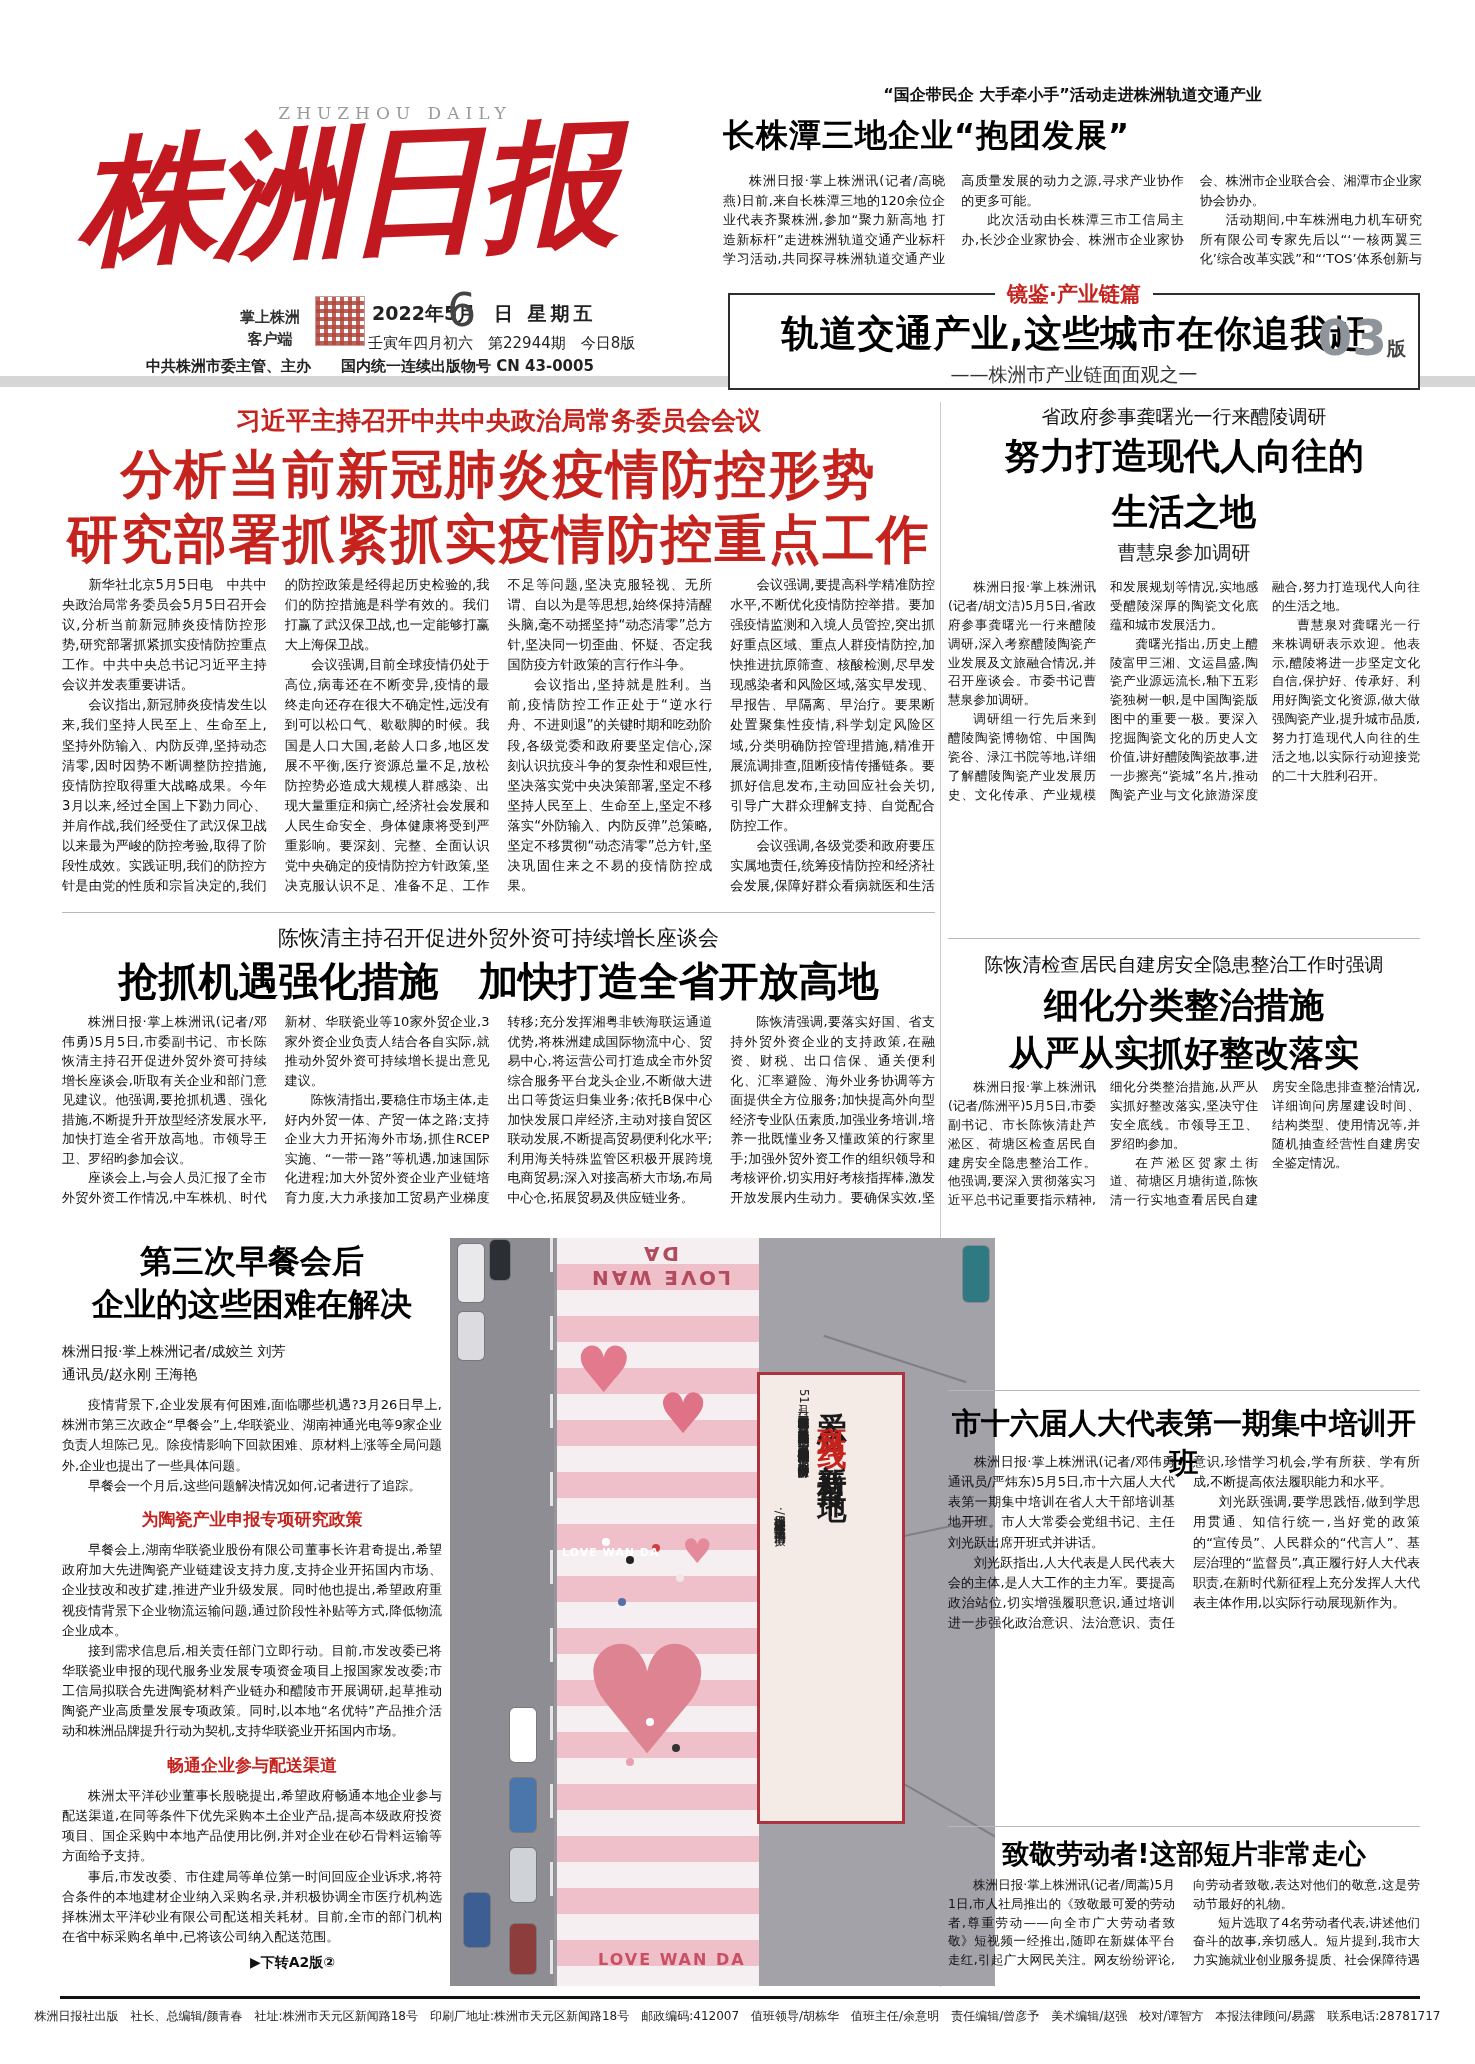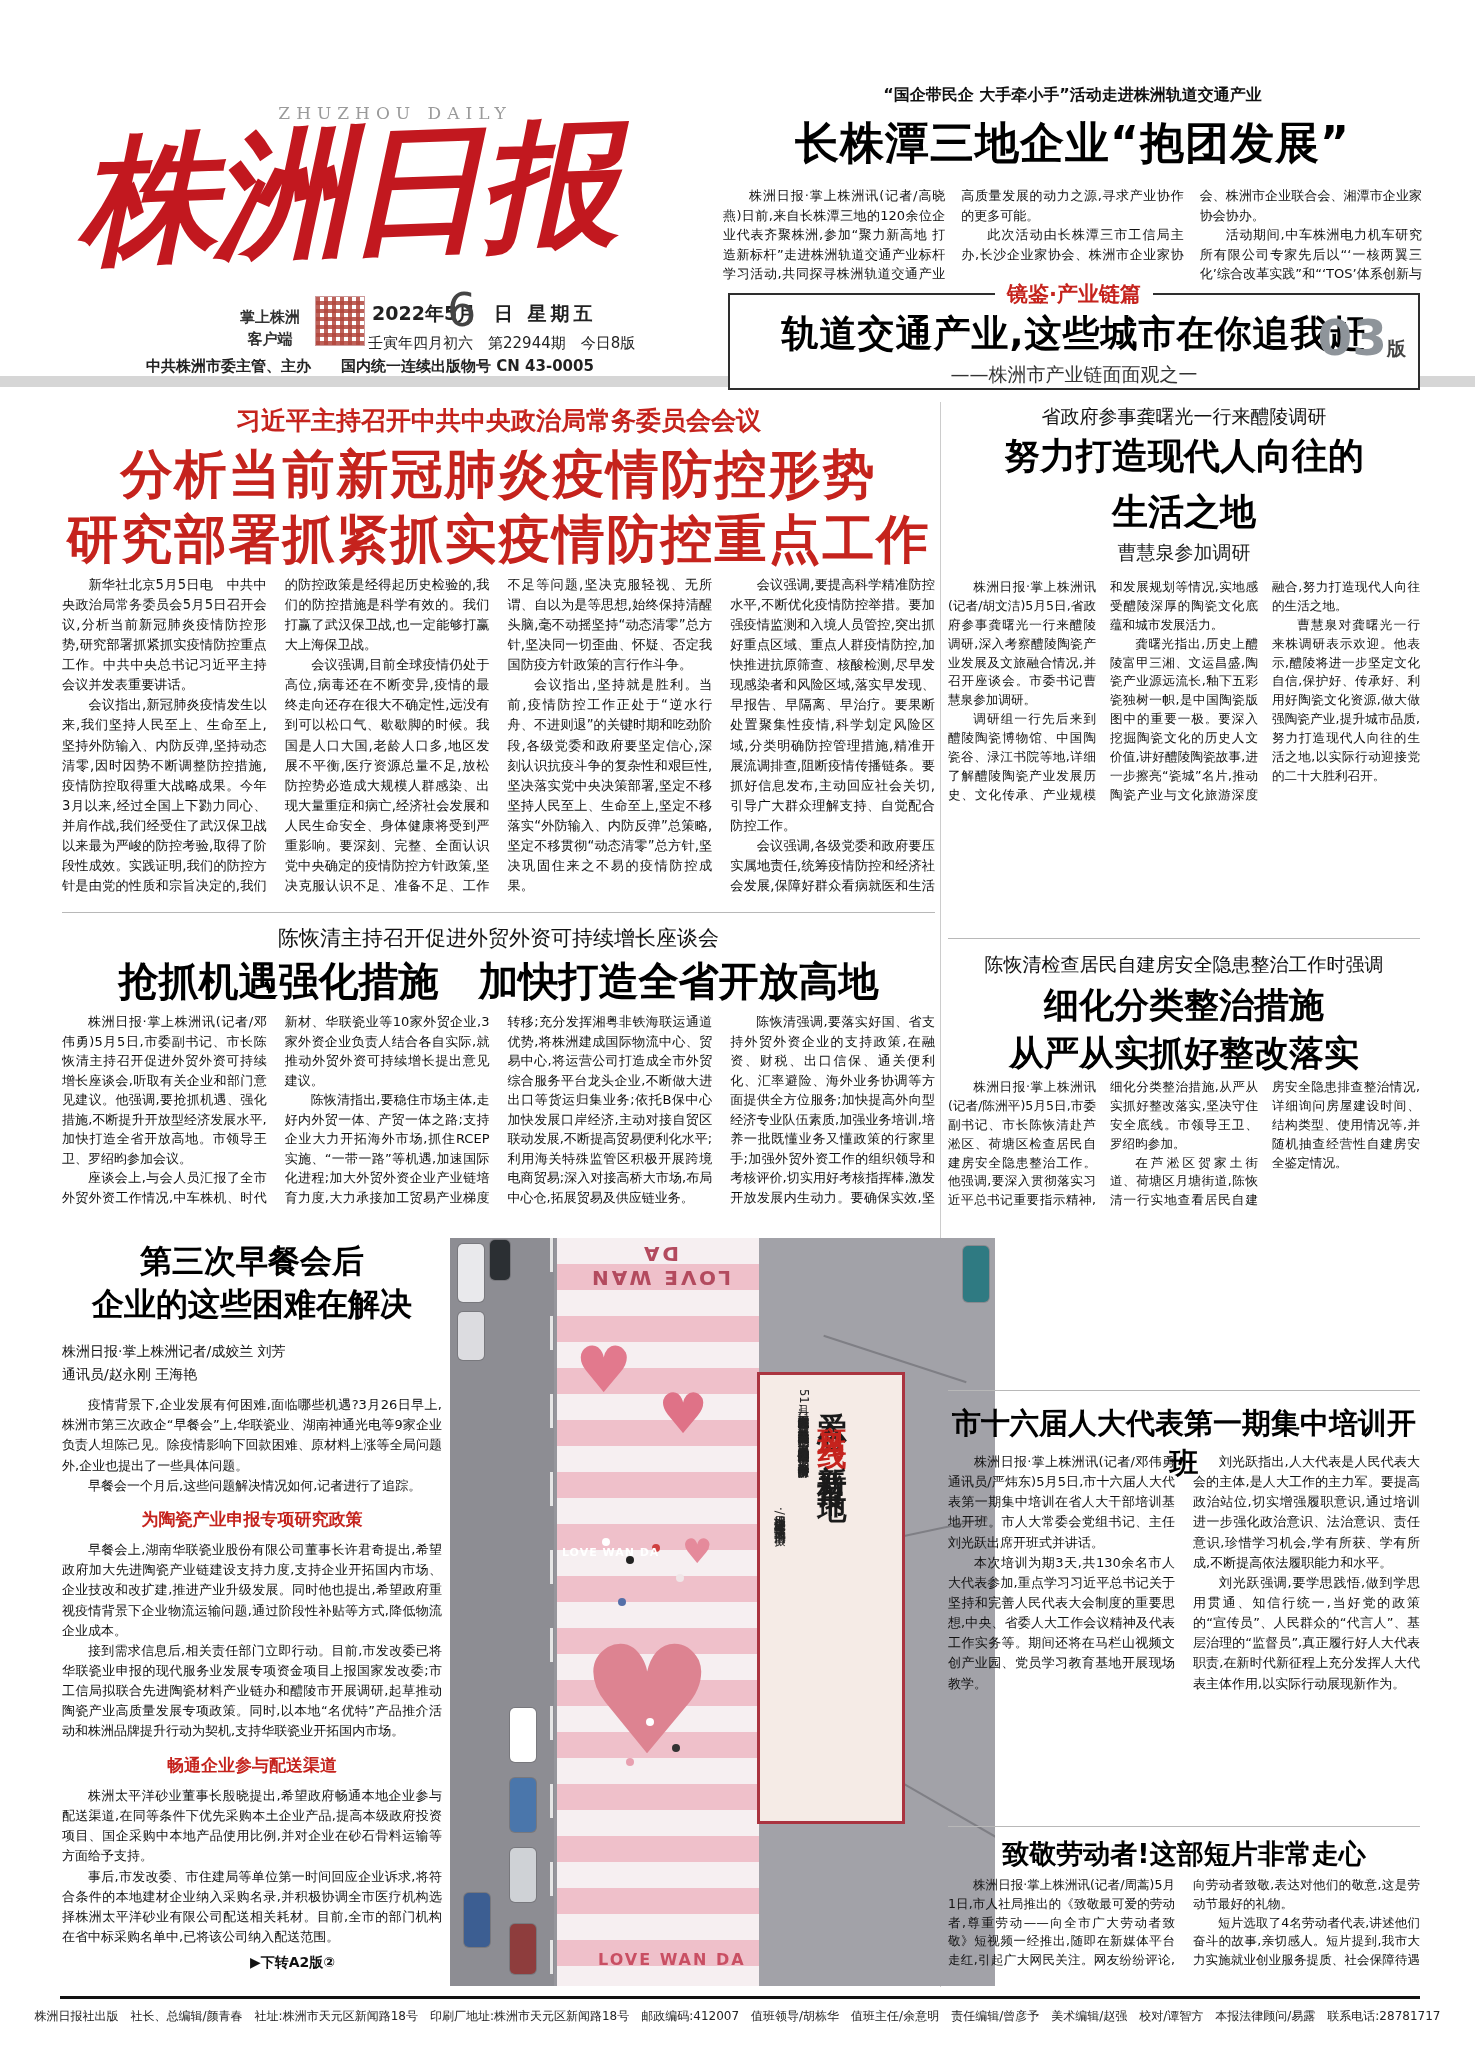--- a/index.html
+++ b/index.html
@@ -19,21 +19,21 @@
         repeating-linear-gradient(90deg, rgba(178,70,60,.85) 0 4px, #fff 4px 8px);}
   .date-prefix{left:372px;top:301px;font-size:19px;font-weight:bold;color:#222;}
   .date-day{left:447px;top:283px;font-size:46px;color:#444;font-weight:400;}
   .date-suffix{left:494px;top:301px;font-size:19px;font-weight:bold;color:#222;letter-spacing:4px;}
   .date-sub{left:368px;top:334px;font-size:15px;color:#222;}
   .org-line{left:60px;top:357px;width:620px;text-align:center;font-size:15px;font-weight:bold;color:#222;}
   .gray-band{left:0;top:376px;width:1475px;height:11px;background:#d6d6d6;}
   
   .topstory{left:723px;top:85px;width:699px;}
   .ts-kicker{text-align:center;font-size:16px;font-weight:bold;color:#111;}
-  .ts-headline{text-align:center;font-size:44px;font-weight:bold;color:#000;letter-spacing:1px;margin-top:8px;}
+  .ts-headline{text-align:left;font-size:32px;font-weight:bold;color:#000;letter-spacing:1px;margin-top:8px;}
   .ts-body{margin-top:13px;height:102px;column-count:3;column-gap:16px;font-size:13px;line-height:1.5;
            text-align:justify;overflow:hidden;}
   p.np{margin:0;text-indent:2em;}
   
   .banner{left:728px;top:293px;width:688px;height:93px;border:2px solid #2e2e2e;background:#fff;z-index:3;}
   .banner-tag{position:absolute;top:-15px;left:50%;transform:translateX(-50%);background:#fff;
               padding:0 12px;font-size:21px;font-weight:bold;color:#c5231d;white-space:nowrap;}
   .banner-headline{text-align:center;font-size:37px;font-weight:bold;color:#000;margin-top:14px;letter-spacing:1px;}
   .banner-sub{text-align:center;font-size:19px;color:#333;margin-top:3px;}
   .banner-page{position:absolute;right:12px;top:18px;color:#8e949a;font-size:50px;line-height:1;font-weight:bold;}
@@ -243,21 +243,20 @@
   <div class="abs zz-h" style="top:1030px;">从严从实抓好整改落实</div>
   <div class="abs zz-body cols">
     <p class="np">株洲日报·掌上株洲讯(记者/陈洲平)5月5日,市委副书记、市长陈恢清赴芦淞区、荷塘区检查居民自建房安全隐患整治工作。他强调,要深入贯彻落实习近平总书记重要指示精神,细化分类整治措施,从严从实抓好整改落实,坚决守住安全底线。市领导王卫、罗绍昀参加。</p>
     <p class="np">在芦淞区贺家土街道、荷塘区月塘街道,陈恢清一行实地查看居民自建房安全隐患排查整治情况,详细询问房屋建设时间、结构类型、使用情况等,并随机抽查经营性自建房安全鉴定情况。</p>
   </div>
   <div class="abs divider-h" style="left:948px;top:1390px;width:472px;"></div>
 
   <div class="abs rd-h">市十六届人大代表第一期集中培训开班</div>
   <div class="abs rd-body cols">
     <p class="np">株洲日报·掌上株洲讯(记者/邓伟勇 通讯员/严炜东)5月5日,市十六届人大代表第一期集中培训在省人大干部培训基地开班。市人大常委会党组书记、主任刘光跃出席开班式并讲话。</p>
-    <p class="np">本次培训为期3天,共130余名市人大代表参加,重点学习习近平总书记关于坚持和完善人民代表大会制度的重要思想,中央、省委人大工作会议精神及代表工作实务等。期间还将在马栏山视频文创产业园、党员学习教育基地开展现场教学。</p>
     <p class="np">刘光跃指出,人大代表是人民代表大会的主体,是人大工作的主力军。要提高政治站位,切实增强履职意识,通过培训进一步强化政治意识、法治意识、责任意识,珍惜学习机会,学有所获、学有所成,不断提高依法履职能力和水平。</p>
     <p class="np">刘光跃强调,要学思践悟,做到学思用贯通、知信行统一,当好党的政策的“宣传员”、人民群众的“代言人”、基层治理的“监督员”,真正履行好人大代表职责,在新时代新征程上充分发挥人大代表主体作用,以实际行动展现新作为。</p>
   </div>
   <div class="abs divider-h" style="left:948px;top:1826px;width:472px;"></div>
 
   <div class="abs ld-h">致敬劳动者!这部短片非常走心</div>
   <div class="abs ld-body cols">
     <p class="np">株洲日报·掌上株洲讯(记者/周蒿)5月1日,市人社局推出的《致敬最可爱的劳动者,尊重劳动——向全市广大劳动者致敬》短视频一经推出,随即在新媒体平台走红,引起广大网民关注。网友纷纷评论,向劳动者致敬,表达对他们的敬意,这是劳动节最好的礼物。</p>
     <p class="np">短片选取了4名劳动者代表,讲述他们奋斗的故事,亲切感人。短片提到,我市大力实施就业创业服务提质、社会保障待遇提升等工程,让生活在株洲的人们“劳有所岗、劳有所得、劳有所保、劳有所成”,真切感受到这座城市带来的稳稳的幸福。</p>
 

